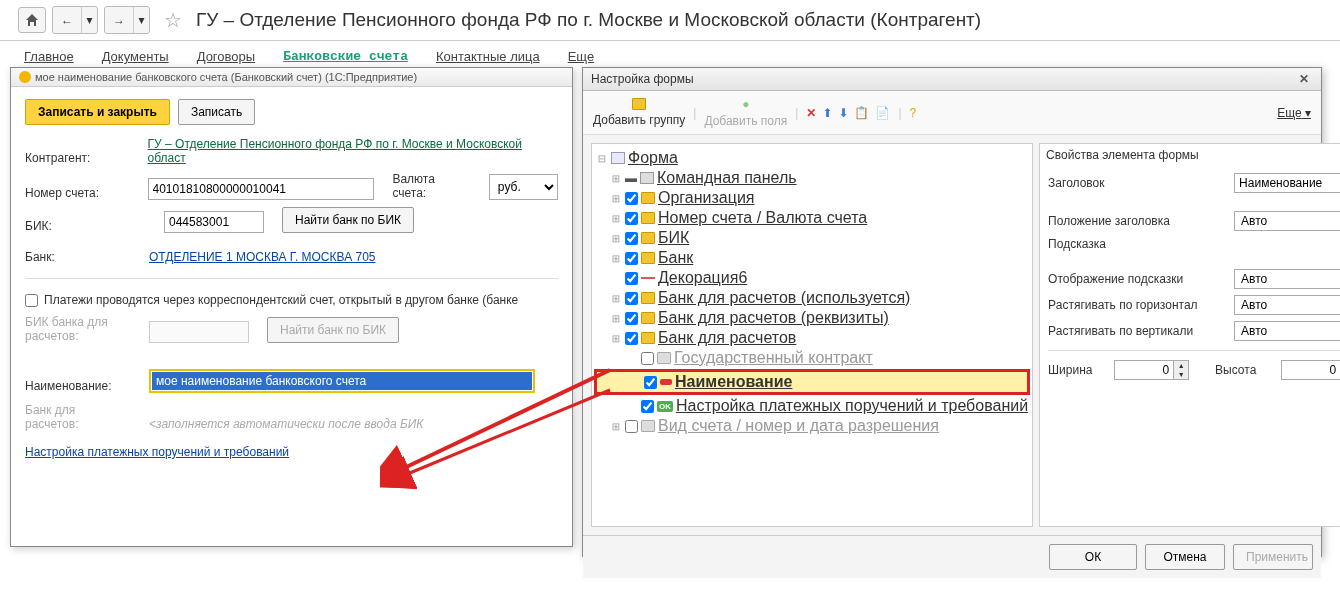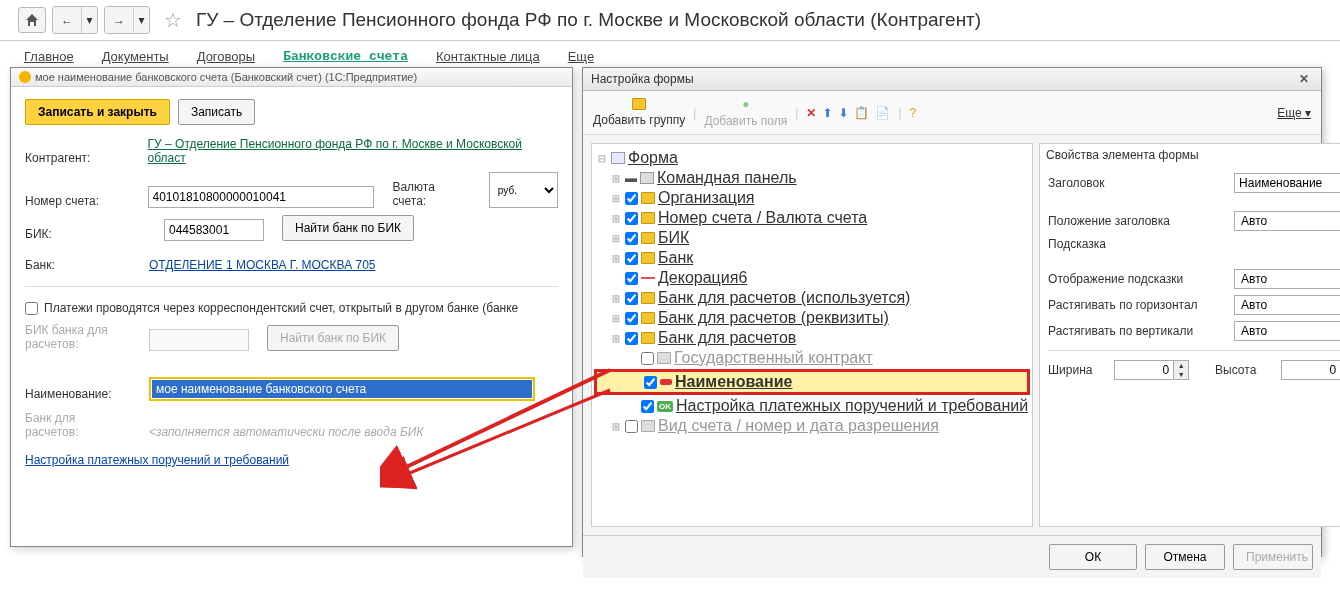--- a/index.html
+++ b/index.html
@@ -22,21 +22,21 @@
   .dlg-left h2 { font-size: 17px; font-weight: normal; margin-bottom: 14px;}
   .btn-row { display: flex; gap: 8px; margin-bottom: 12px;}
   .btn { padding: 5px 12px; border: 1px solid #999; background: #f5f5f5; cursor: pointer; font-size: 12px; border-radius: 2px;}
   .btn.primary { background: #ffd23f; border-color: #d4a500; font-weight: bold;}
   .form-row { display: flex; align-items: flex-end; margin-bottom: 7px; min-height: 24px; gap: 18px;}
   .form-label { width: 106px; color: #333; }
   .link { color: #0a6b3d; text-decoration: underline; cursor: pointer; }
   .input { border: 1px solid #aaa; padding: 3px 4px; background: #fff; height: 22px; font-size: 12px;}
   .input.small { width: 100px; margin-left: 15px; }
   .input.med { width: 230px; }
-  .select { border: 1px solid #aaa; padding: 2px 4px; height: 36px; font-size: 10px; background: #fff;}
+  .select { border: 1px solid #aaa; padding: 2px 4px; height: 26px; font-size: 12px; background: #fff;}
   .hr { border-top: 1px solid #ddd; margin: 14px 0; }
   .checkbox-row { display: flex; align-items: center; gap: 6px; margin: 8px 0; }
   .disabled-label { color: #aaa; }
   .disabled-input { border: 1px solid #ccc; background: #fafafa; color: #aaa; padding: 3px 4px; height: 22px; font-size: 12px;}
   .placeholder-text { color: #aaa; font-style: italic;}
   .highlight-field { border: 2px solid #e6c400; padding: 1px; display: inline-block; }
   .highlight-field .sel { background: #2d6dcc; color: #fff; padding: 2px 4px; display: inline-block; width: 380px;}
   
   
   .dlg-right { position: absolute; left: 582px; top: 67px; width: 740px; height: 490px; border: 1px solid #888; background: #f4f4f4; box-shadow: 2px 2px 8px rgba(0,0,0,.25); }

